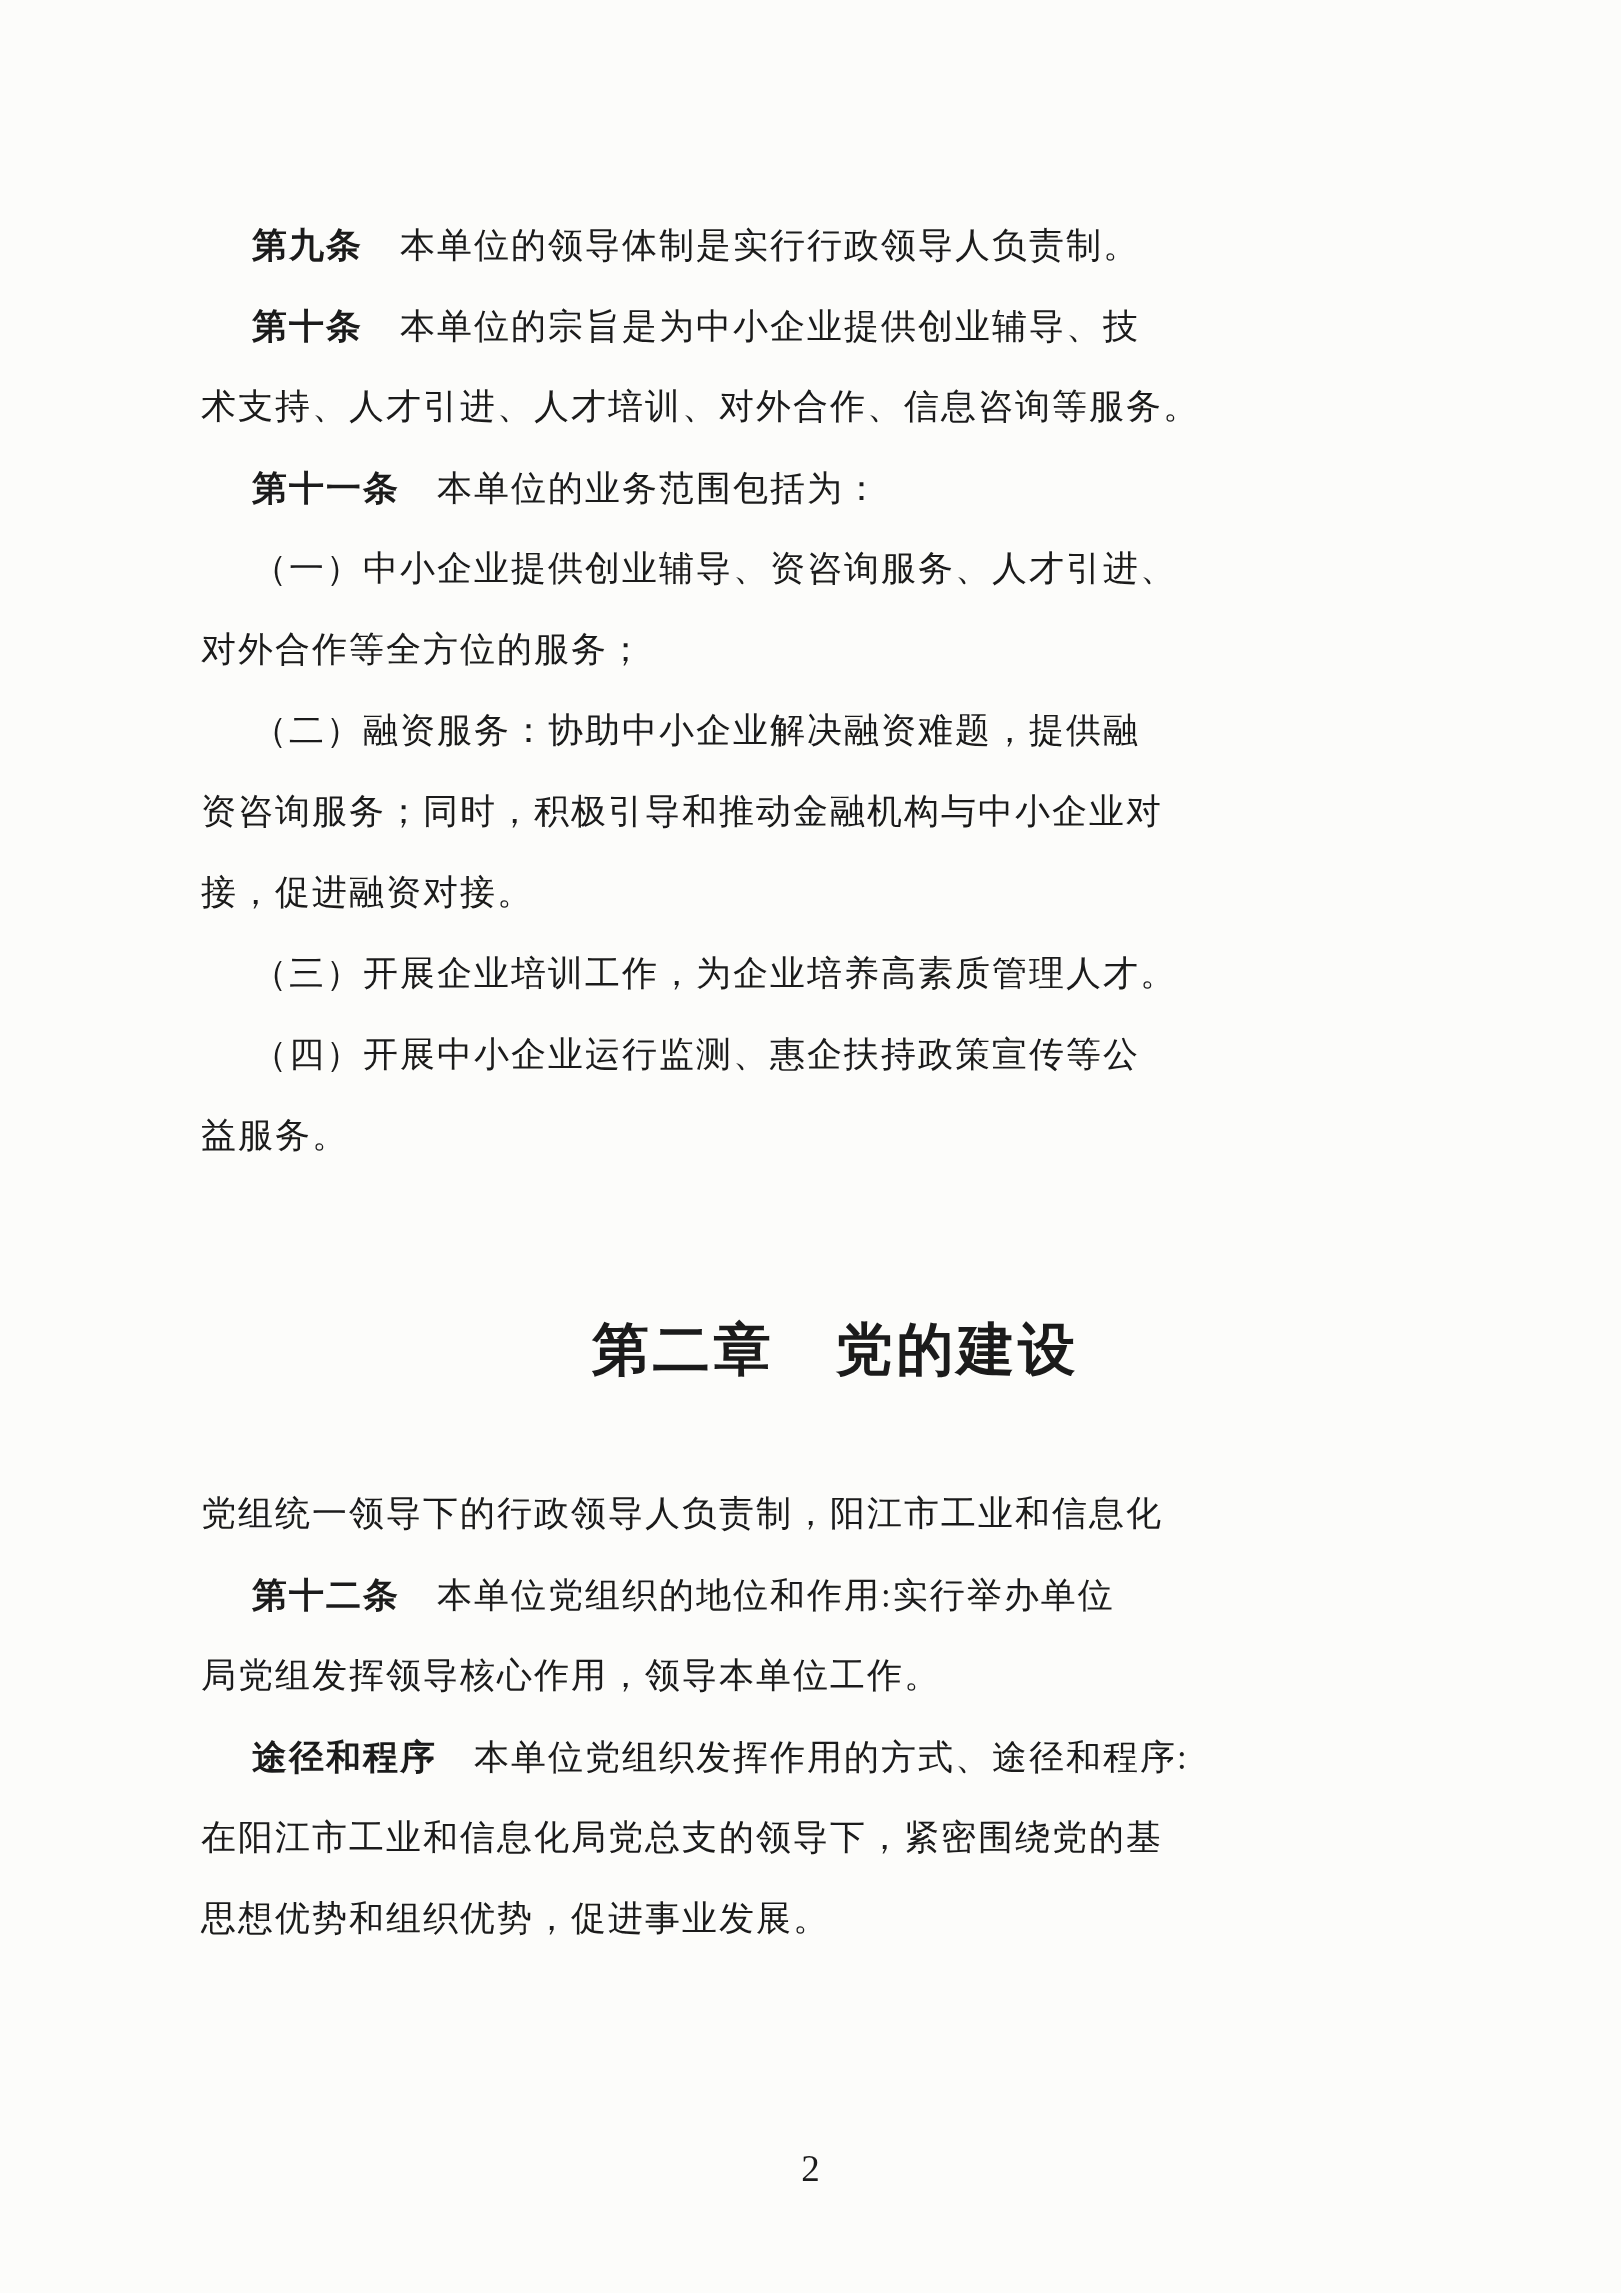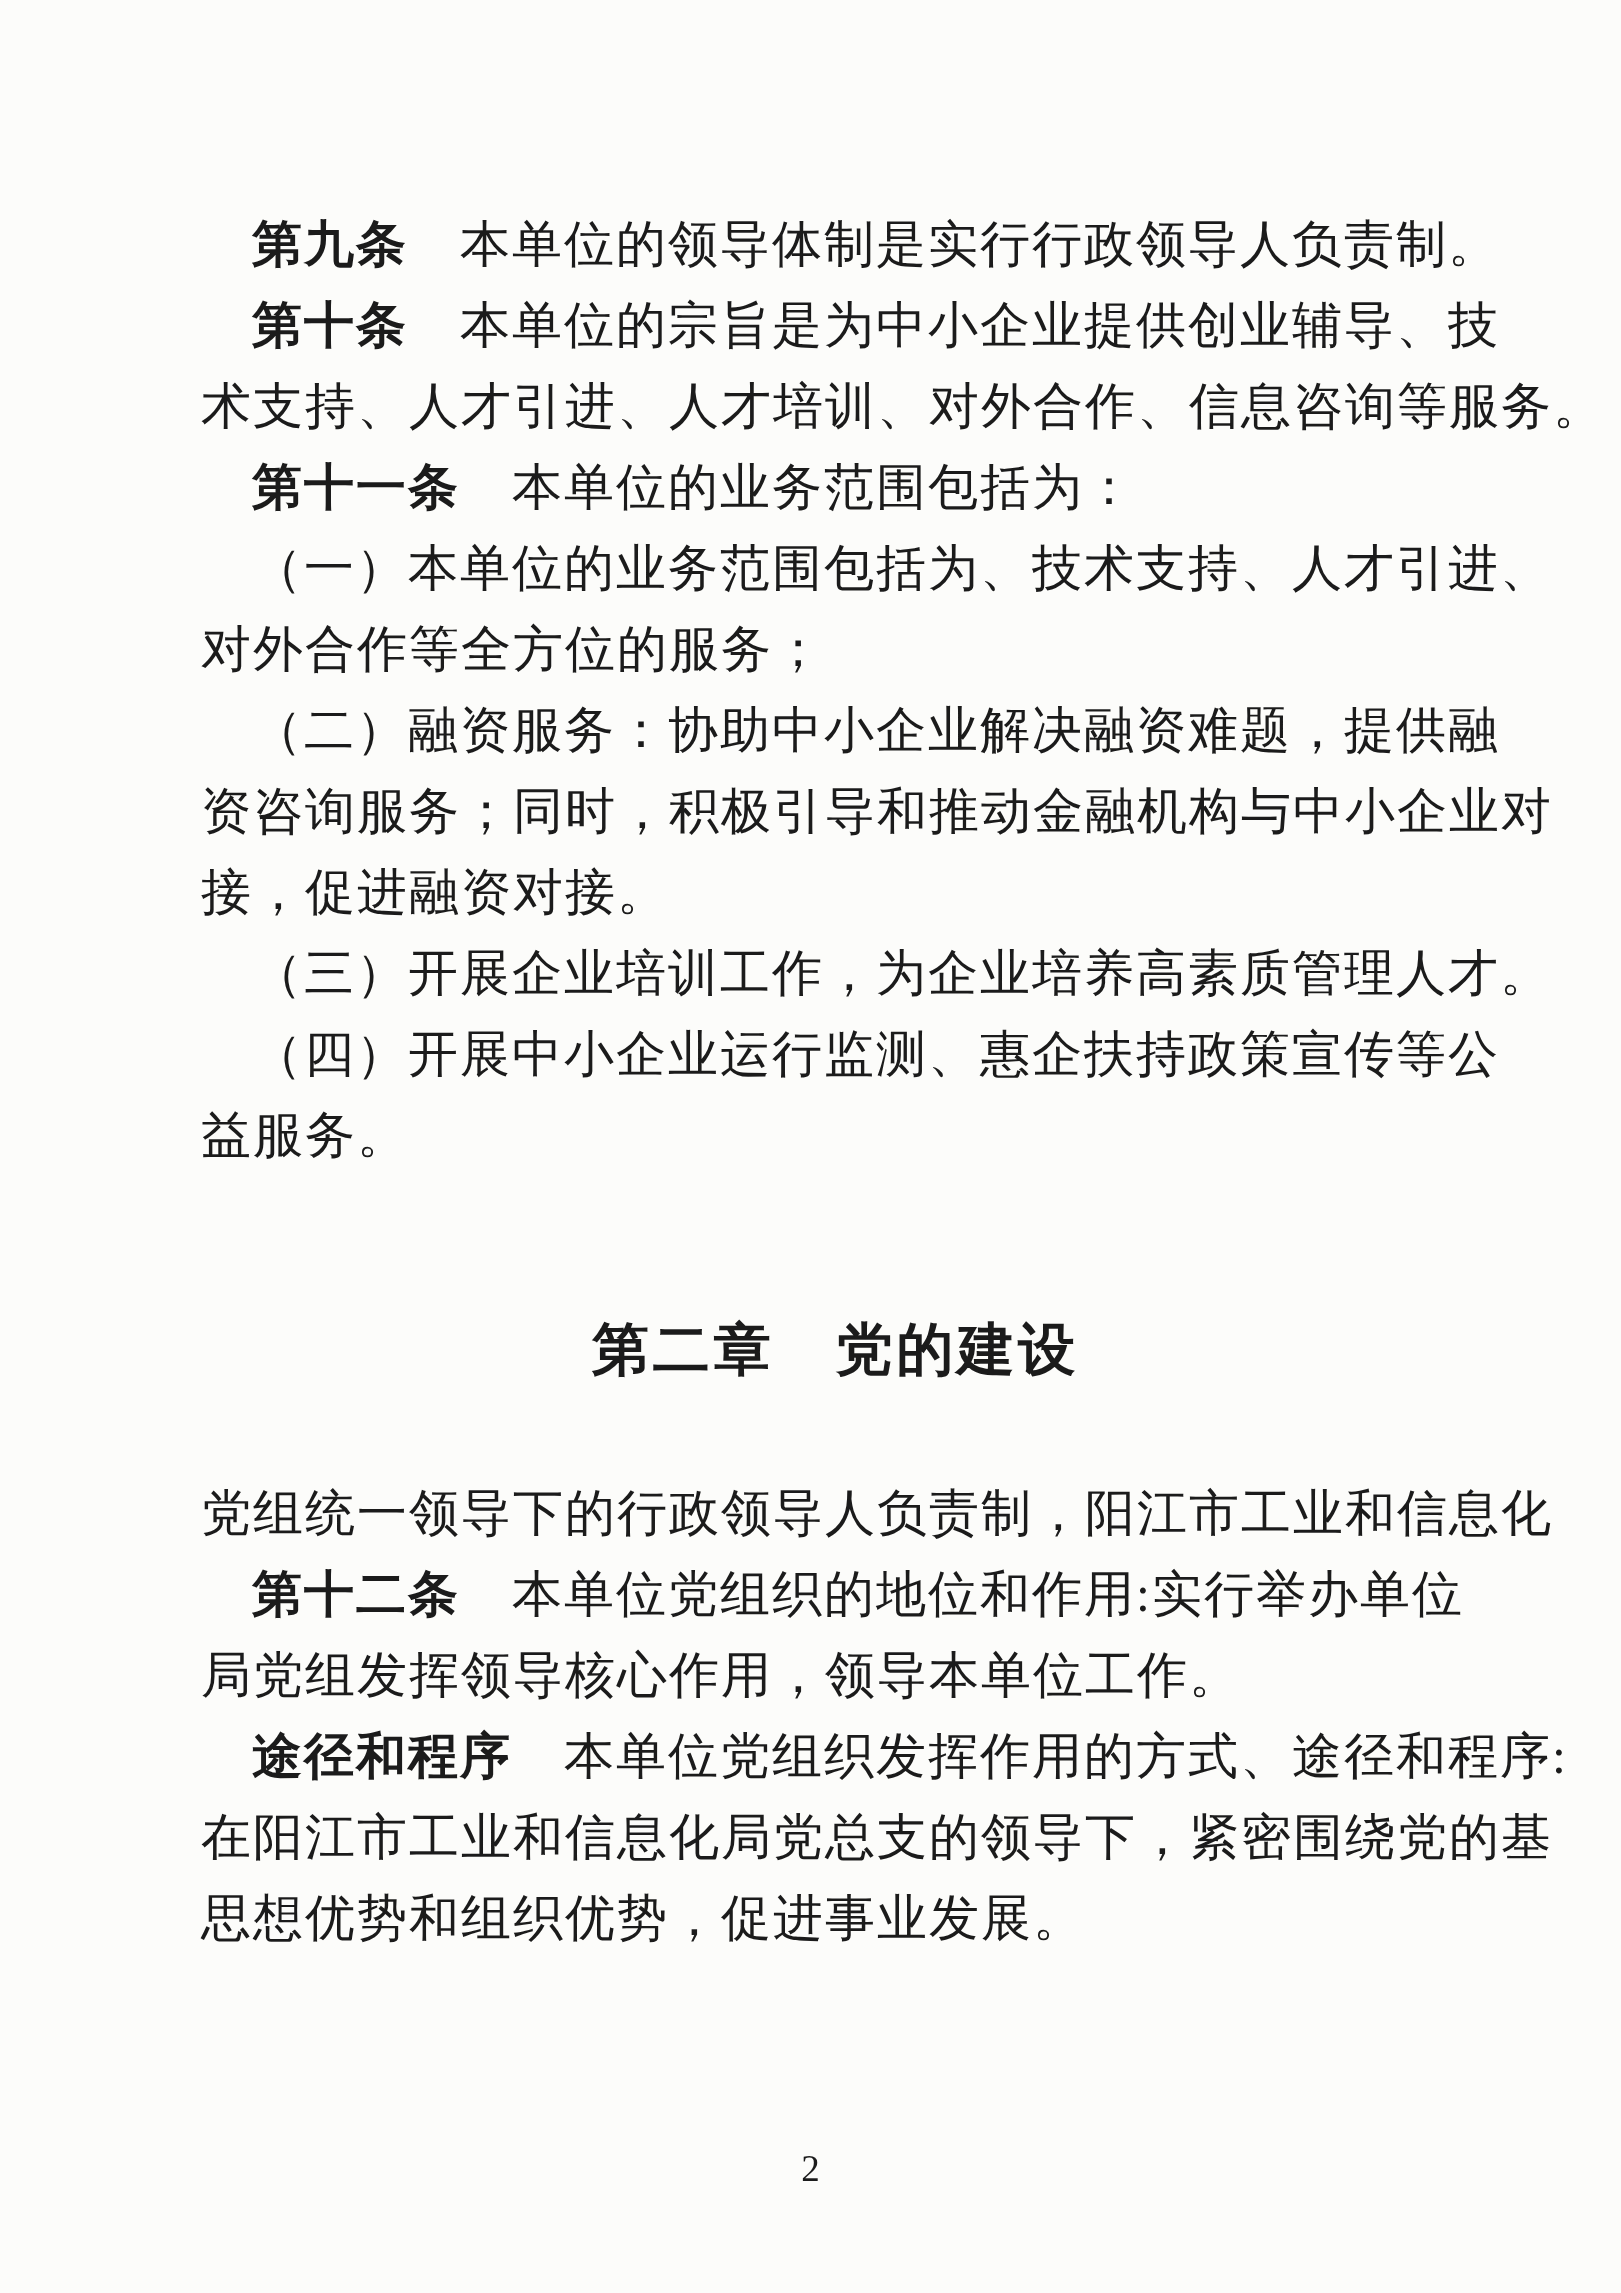--- a/index.html
+++ b/index.html
@@ -19,21 +19,21 @@
   }
   .doc {
     position: absolute;
     left: 201px;
     top: 204px;
     width: 1269px;
   }
   .line {
     height: 81px;
     line-height: 81px;
-    font-size: 50px;
+    font-size: 35px;
     letter-spacing: 2px;
     white-space: nowrap;
   }
   .line.indent {
     text-indent: 51px;
   }
   .bold {
     font-weight: bold;
     font-family: "Liberation Sans", "DejaVu Sans", sans-serif;
   }
@@ -62,21 +62,21 @@
 </head>
 <body>
 
 <div class="page">
   <main class="doc">
     <section id="articles-section">
         <div class="line indent"><span class="bold">第九条</span><span>　本单位的领导体制是实行行政领导人负责制。</span></div>
         <div class="line indent"><span class="bold">第十条</span><span>　本单位的宗旨是为中小企业提供创业辅导、技</span></div>
         <div class="line"><span>术支持、人才引进、人才培训、对外合作、信息咨询等服务。</span></div>
         <div class="line indent"><span class="bold">第十一条</span><span>　本单位的业务范围包括为：</span></div>
-        <div class="line indent"><span>（一）本单位的业务范围包括为、技术支持、人才引进、</span></div>
+        <div class="line indent"><span>（一）中小企业提供创业辅导、资咨询服务、人才引进、</span></div>
         <div class="line"><span>对外合作等全方位的服务；</span></div>
         <div class="line indent"><span>（二）融资服务：协助中小企业解决融资难题，提供融</span></div>
         <div class="line"><span>资咨询服务；同时，积极引导和推动金融机构与中小企业对</span></div>
         <div class="line"><span>接，促进融资对接。</span></div>
         <div class="line indent"><span>（三）开展企业培训工作，为企业培养高素质管理人才。</span></div>
         <div class="line indent"><span>（四）开展中小企业运行监测、惠企扶持政策宣传等公</span></div>
         <div class="line"><span>益服务。</span></div>
       </section>
     <h1 class="chapter">第二章　党的建设</h1>
     <section id="party-section">

